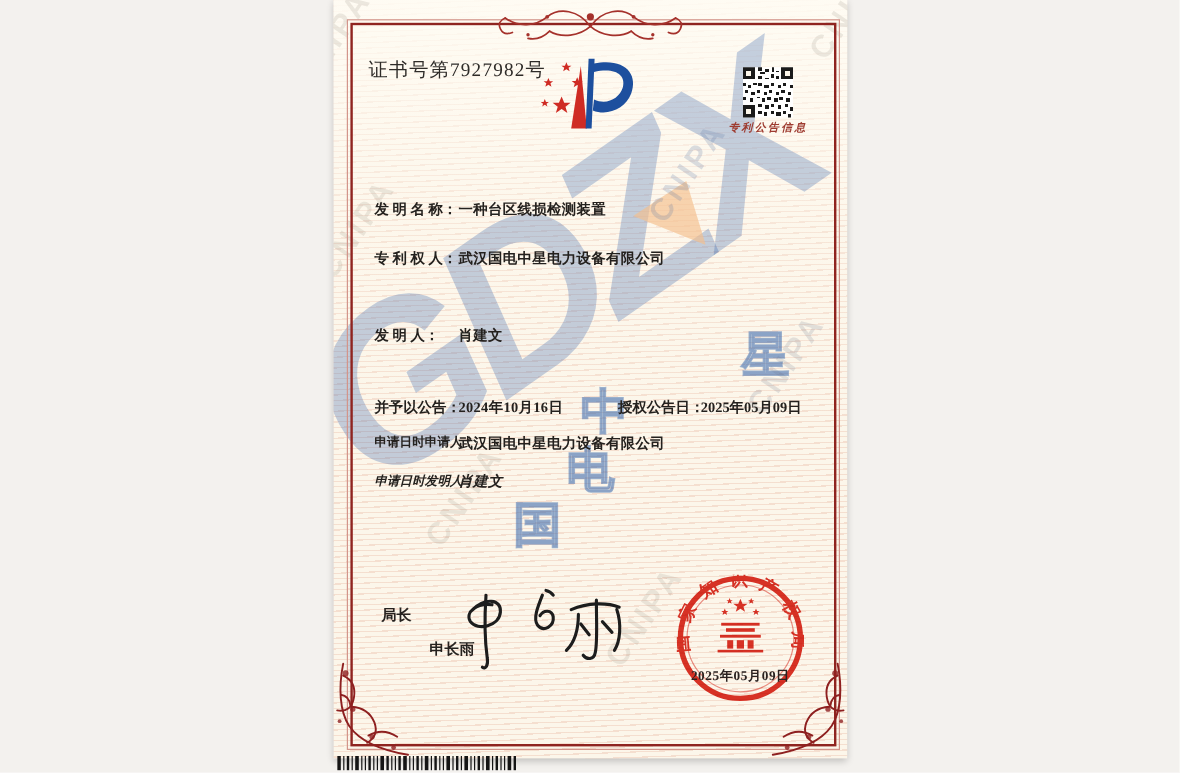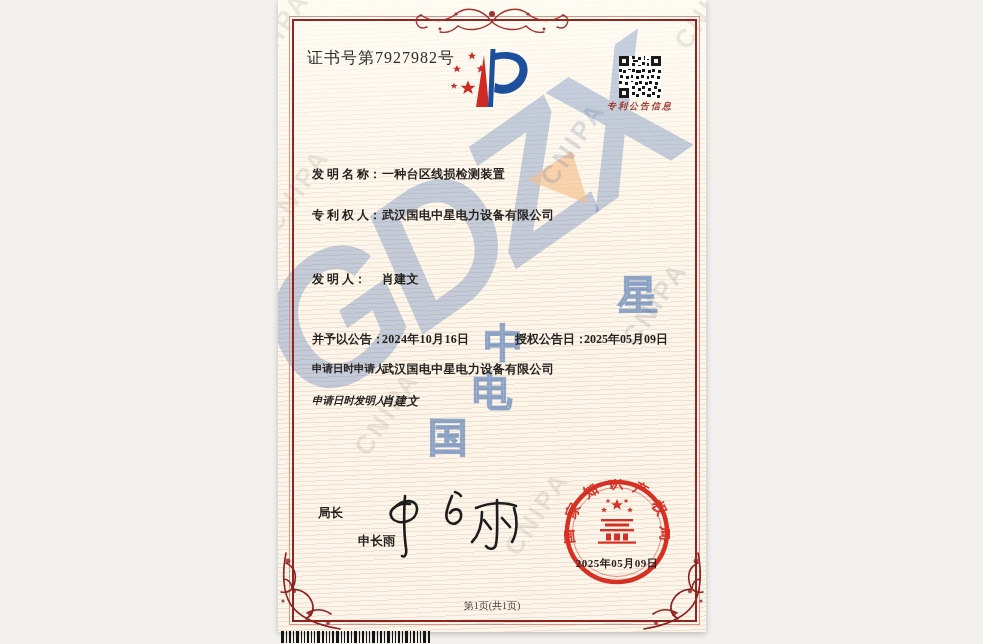--- a/index.html
+++ b/index.html
@@ -260,21 +260,20 @@
           <rect x="36" y="50" width="34" height="2.4"></rect>
           <rect x="42" y="54.5" width="5" height="7"></rect>
           <rect x="50" y="54.5" width="6" height="7"></rect>
           <rect x="59" y="54.5" width="5" height="7"></rect>
           <rect x="34" y="62.5" width="38" height="2.2"></rect>
         </g>
       </svg>
     </div>
     <div class="seal-date">2025年05月09日</div>
 
-    <div class="footer-page">第1页(共1页)</div>
   </div>
 
   <div class="barcode">
     <svg width="150" height="12" viewBox="0 0 150 12">
       <g fill="#151515">
         <rect x="0" width="3" height="12"></rect>
           <rect x="5" width="1" height="12"></rect>
           <rect x="8" width="2" height="12"></rect>
         <rect x="12" width="1" height="12"></rect>
           <rect x="15" width="3" height="12"></rect>

